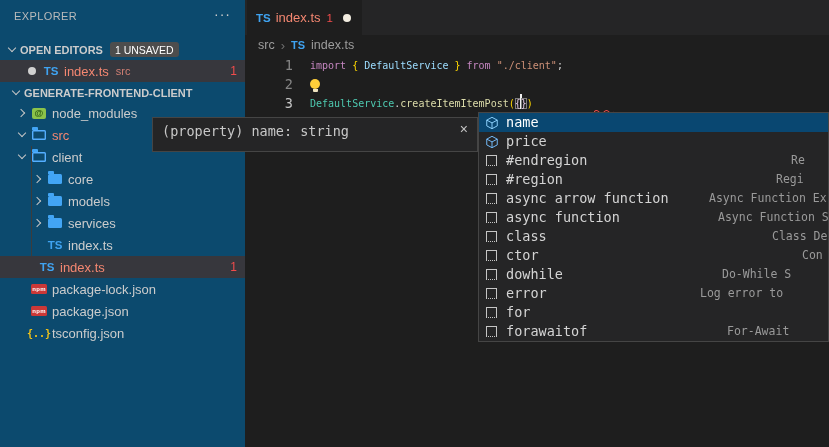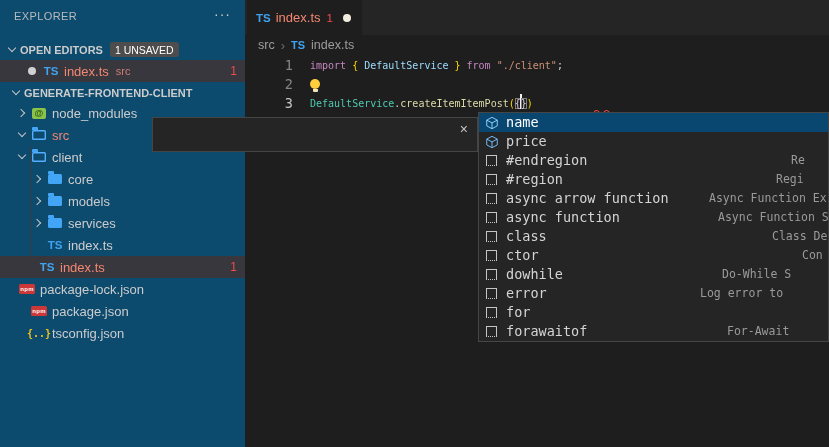--- a/index.html
+++ b/index.html
@@ -151,21 +151,21 @@
         </span>
       <span class="lbl">index.ts</span>
     </div>
     <div class="trow selrow" style="top:256px;padding-left:38px;">
       <span class="iconbox">
           <span class="tsicon">TS</span>
         </span>
       <span class="lbl red">index.ts</span>
       <span class="count">1</span>
     </div>
-    <div class="trow" style="top:278px;padding-left:18px;">
+    <div class="trow" style="top:278px;padding-left:30px;">
       <span class="iconbox">
           <span class="npmicon">npm</span>
         </span>
       <span class="lbl">package-lock.json</span>
     </div>
     <div class="trow" style="top:300px;padding-left:30px;">
       <span class="iconbox">
           <span class="npmicon">npm</span>
         </span>
       <span class="lbl">package.json</span>
@@ -205,20 +205,21 @@
       <span class="b"></span>
     </div>
 
   <div class="codeline mono" style="top:94px;"><span class="cls">DefaultService</span><span class="fg">.</span><span class="fn">createItemItemPost</span><span class="b1">(</span><span class="b2 boxed">{</span><span class="cursor"></span><span class="b2 boxed">}</span><span class="b1">)</span></div>
 
   <svg class="squiggle" width="20" height="4">
     <path d="M0 3 Q2.5 0 5 3 T10 3 T15 3 T20 3" stroke="#f14c4c" stroke-width="1.1" fill="none"></path>
   </svg>
 
   <div class="hover">
+    <span class="txt mono">(property) name: string</span>
     <span class="x">×</span>
   </div>
 
   <div class="suggest">
     <div class="srow sel">
       <span class="sico">
           <svg width="14" height="14" viewBox="0 0 16 16">
             <path d="M8 1.5 L14 4.7 V11.3 L8 14.5 L2 11.3 V4.7 Z M2 4.7 L8 7.9 L14 4.7 M8 7.9 V14.5" stroke="#8fd3ff" stroke-width="1.1" fill="none"></path>
           </svg>
         </span>

